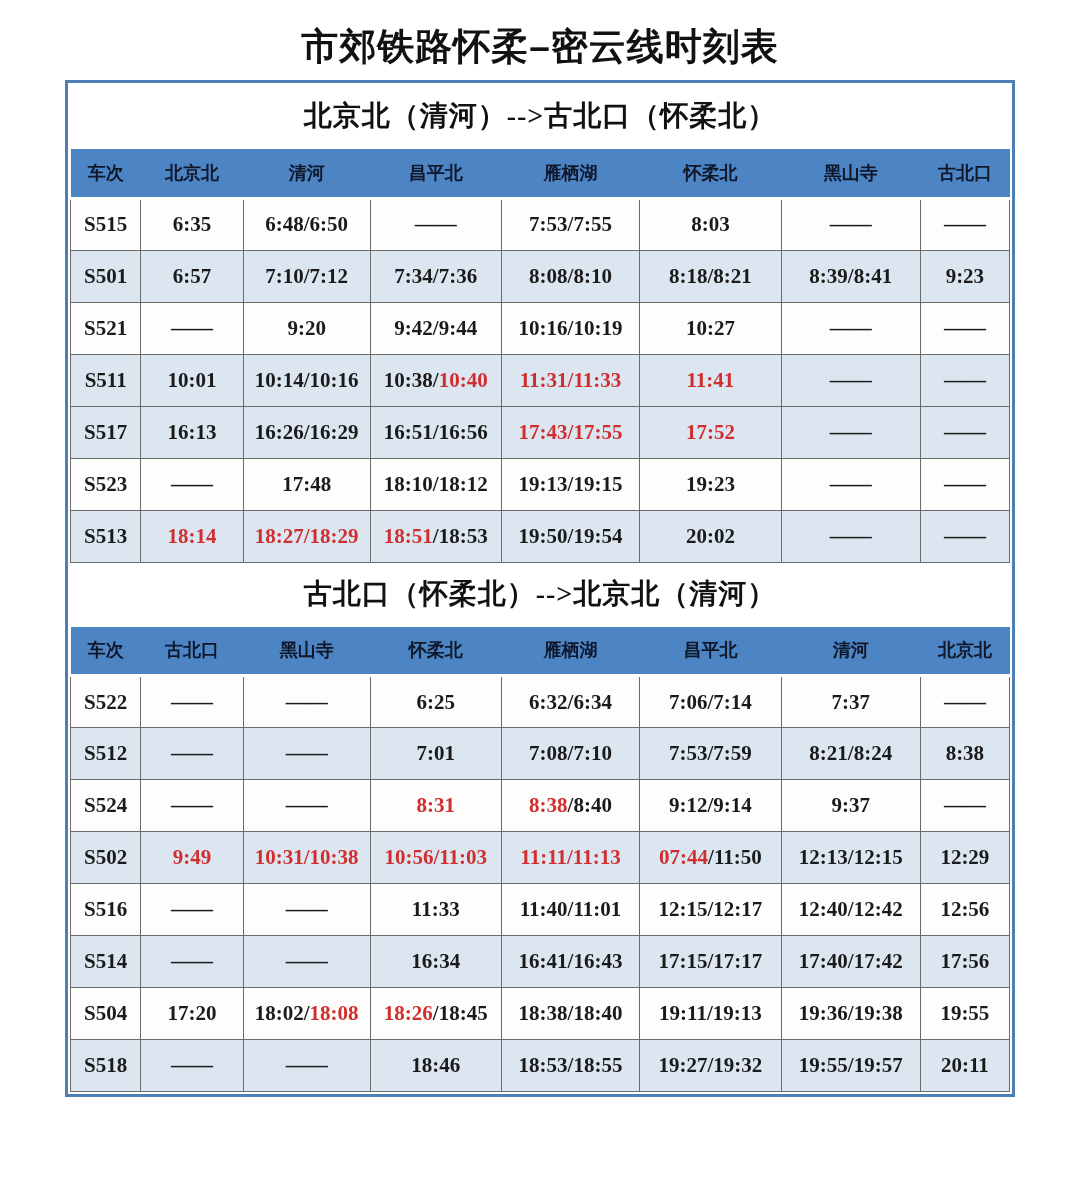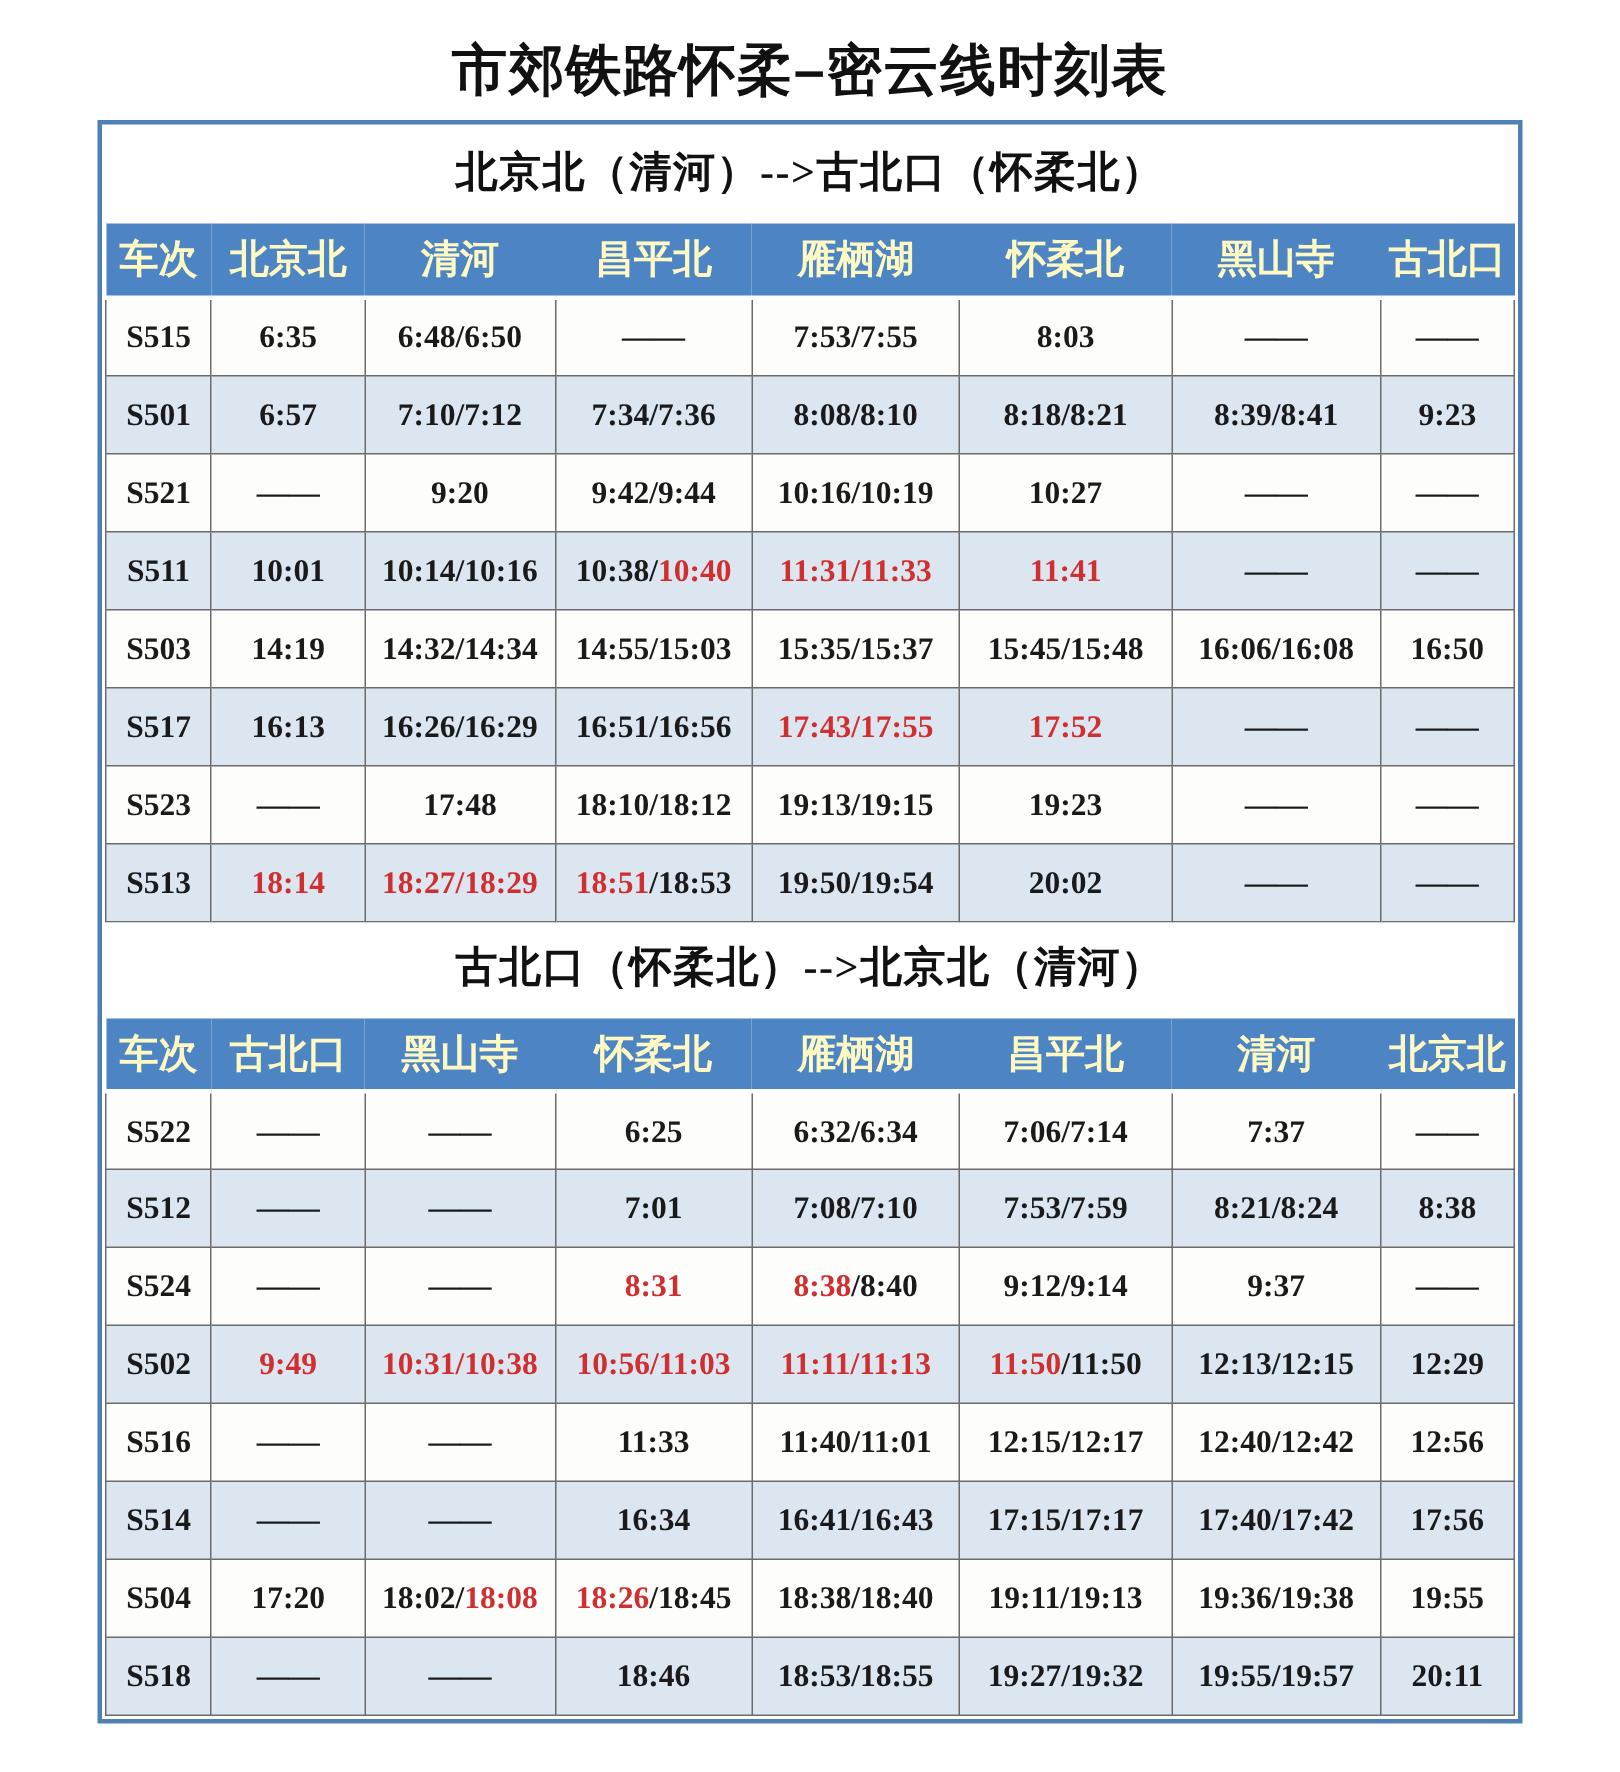--- a/index.html
+++ b/index.html
@@ -45,23 +45,23 @@
     background:#fff;
     letter-spacing:1px;
   }
   table.tt{
     width:100%;
     border-collapse:collapse;
     table-layout:fixed;
   }
   table.tt th{
     background:var(--header-bg);
-    color:#fef9c3;
+    color:#0f172a;
     font-family:"Liberation Sans","DejaVu Sans",sans-serif;
-    font-size:26px;
+    font-size:18px;
     font-weight:bold;
     height:50px;
     border:none;
     border-top:2px solid #fff;
     border-bottom:3px solid #fff;
     padding:0;
   }
   table.tt td{
     height:52px;
     text-align:center;
@@ -143,30 +143,20 @@
           <tr class="alt">
             <td>S511</td>
             <td><span>10:01</span></td>
             <td><span>10:14/10:16</span></td>
             <td><span>10:38/</span><span class="red">10:40</span></td>
             <td><span class="red">11:31/11:33</span></td>
             <td><span class="red">11:41</span></td>
             <td><span>——</span></td>
             <td><span>——</span></td>
           </tr>
-          <tr>
-            <td>S503</td>
-            <td><span>14:19</span></td>
-            <td><span>14:32/14:34</span></td>
-            <td><span>14:55/15:03</span></td>
-            <td><span>15:35/15:37</span></td>
-            <td><span>15:45/15:48</span></td>
-            <td><span>16:06/16:08</span></td>
-            <td><span>16:50</span></td>
-          </tr>
           <tr class="alt">
             <td>S517</td>
             <td><span>16:13</span></td>
             <td><span>16:26/16:29</span></td>
             <td><span>16:51/16:56</span></td>
             <td><span class="red">17:43/17:55</span></td>
             <td><span class="red">17:52</span></td>
             <td><span>——</span></td>
             <td><span>——</span></td>
           </tr>
@@ -249,21 +239,21 @@
             <td><span>9:12/9:14</span></td>
             <td><span>9:37</span></td>
             <td><span>——</span></td>
           </tr>
           <tr class="alt">
             <td>S502</td>
             <td><span class="red">9:49</span></td>
             <td><span class="red">10:31/10:38</span></td>
             <td><span class="red">10:56/11:03</span></td>
             <td><span class="red">11:11/11:13</span></td>
-            <td><span class="red">11:50</span><span>/11:50</span></td>
+            <td><span class="red">07:44</span><span>/11:50</span></td>
             <td><span>12:13/12:15</span></td>
             <td><span>12:29</span></td>
           </tr>
           <tr>
             <td>S516</td>
             <td><span>——</span></td>
             <td><span>——</span></td>
             <td><span>11:33</span></td>
             <td><span>11:40/11:01</span></td>
             <td><span>12:15/12:17</span></td>

